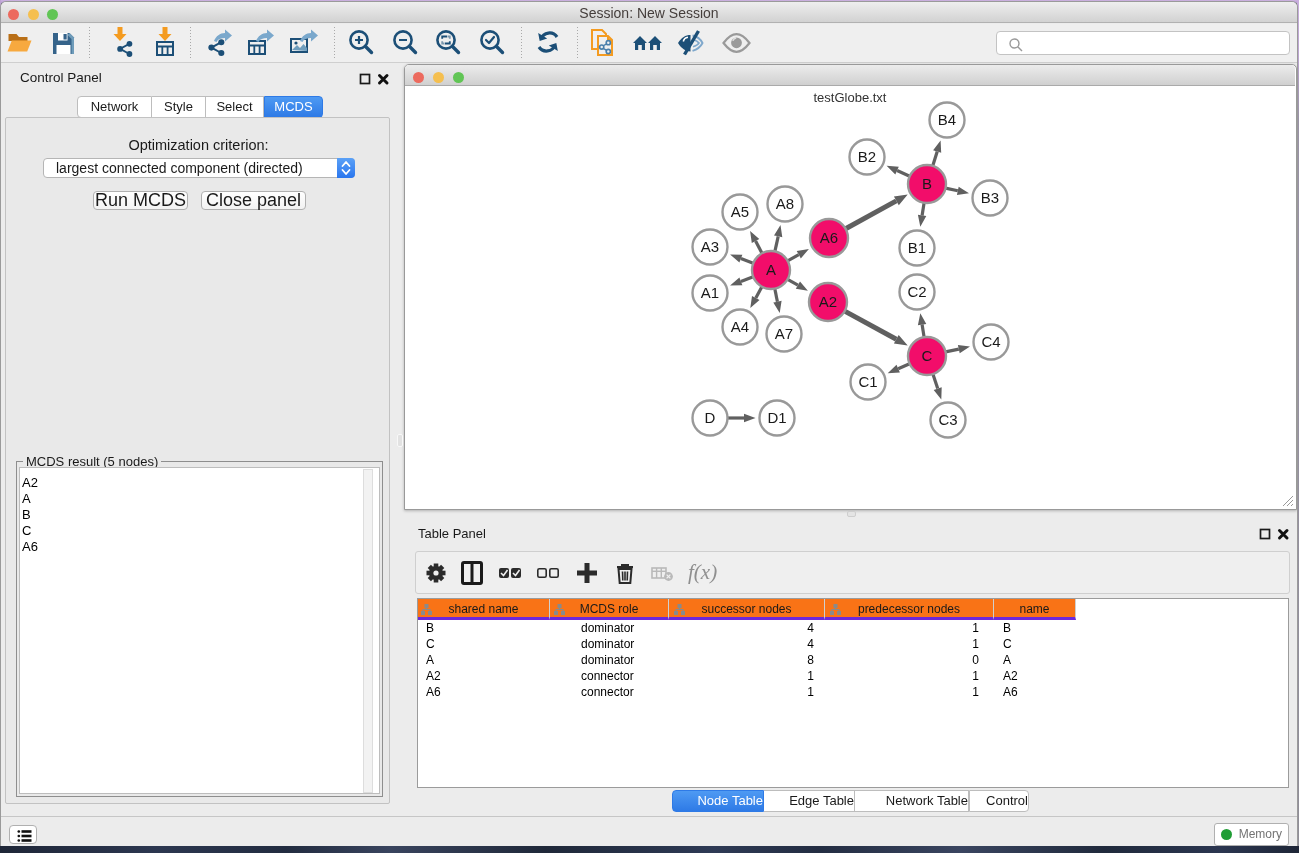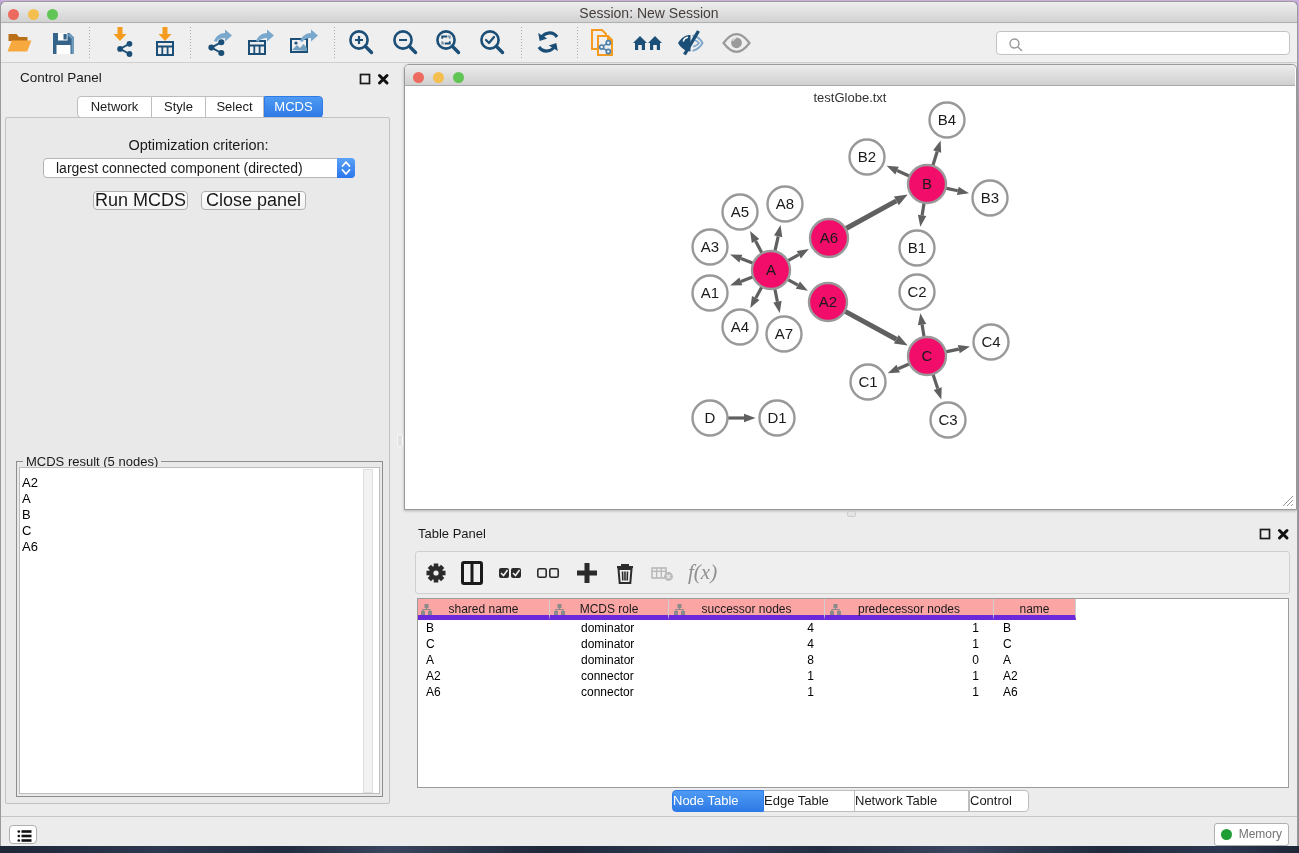--- a/index.html
+++ b/index.html
@@ -34,23 +34,23 @@
   #mcds-scroll { position:absolute; right:6px; top:1px; width:10px; height:324px; background:#f2f2f2; border:1px solid #ddd; }
   .li { padding-left:2px; height:16px; line-height:16px; }
   
   #netwin { left:403px; top:0px; width:893px; height:446px; background:#fff; border:1px solid #999; border-radius:5px 5px 0 0; box-shadow:0 1px 3px rgba(0,0,0,.25); }
   #net-titlebar { position:absolute; left:0; top:0; width:890px; height:21px; background:linear-gradient(180deg,#ececec,#d0d0d0); border-bottom:1px solid #aaa; border-radius:4px 4px 0 0; }
   #net-title { position:absolute; width:100%; top:3px; text-align:center; font-size:13px; color:#333;margin-top:22px; }
   
   #tp-title { left:417px; top:462px; font-size:13px; color:#1a1a1a; }
   #tp-toolbar { left:414px; top:487px; width:875px; height:43px; border:1px solid #cfcfcf; border-radius:3px; background:#efefef;padding-left:16px; }
   #tp-table { left:416px; top:534px; width:872px; height:190px; background:#fff; border:1px solid #9b9b9b; }
-  .th { position:absolute; top:0; height:21px; background:#fca5a5; border-right:1px solid #cfcfcf; border-bottom:5px solid #6d28d9; font-size:12px; color:#1a1a1a; text-align:center; line-height:21px; }
+  .th { position:absolute; top:0; height:21px; background:#f97316; border-right:1px solid #cfcfcf; border-bottom:3px solid #6d28d9; font-size:12px; color:#1a1a1a; text-align:center; line-height:21px; }
   .td { position:absolute; height:16px; font-size:12px; color:#000; line-height:16px; }
-  .bt { position:absolute; top:726px; height:22px; border:1px solid #bdbdbd; background:#fff; font-size:13px; color:#1a1a1a; text-align:left; line-height:20px; }
+  .bt { position:absolute; top:726px; height:22px; border:1px solid #bdbdbd; background:#fff; font-size:13px; color:#1a1a1a; text-align:right; line-height:20px; }
   .btsel { background:linear-gradient(180deg,#4e9af3,#2e7ae6); color:#fff; border-color:#2e7ae6; }
   
   #statusbar { left:0; top:814px; width:1296px; height:30px; background:#ececec; border-top:1px solid #c6c6c6; }
   #sb-left { position:absolute; left:8px; top:8px; width:28px; height:19px; background:#fff; border:1px solid #b0b0b0; border-radius:4px; }
   #sb-mem { position:absolute; right:8px; top:6px; width:75px; height:23px; background:#fff; border:1px solid #b0b0b0; border-radius:3px; font-size:12px; color:#737373; line-height:20px; text-align:right; padding-right:6px; }
   #sb-mem .dot { position:absolute; left:6px; top:5px; width:11px; height:11px; border-radius:50%; background:#1f9d35; }
 </style>
 </head>
 <body>
 <div class="abs" id="wall-top"></div>

